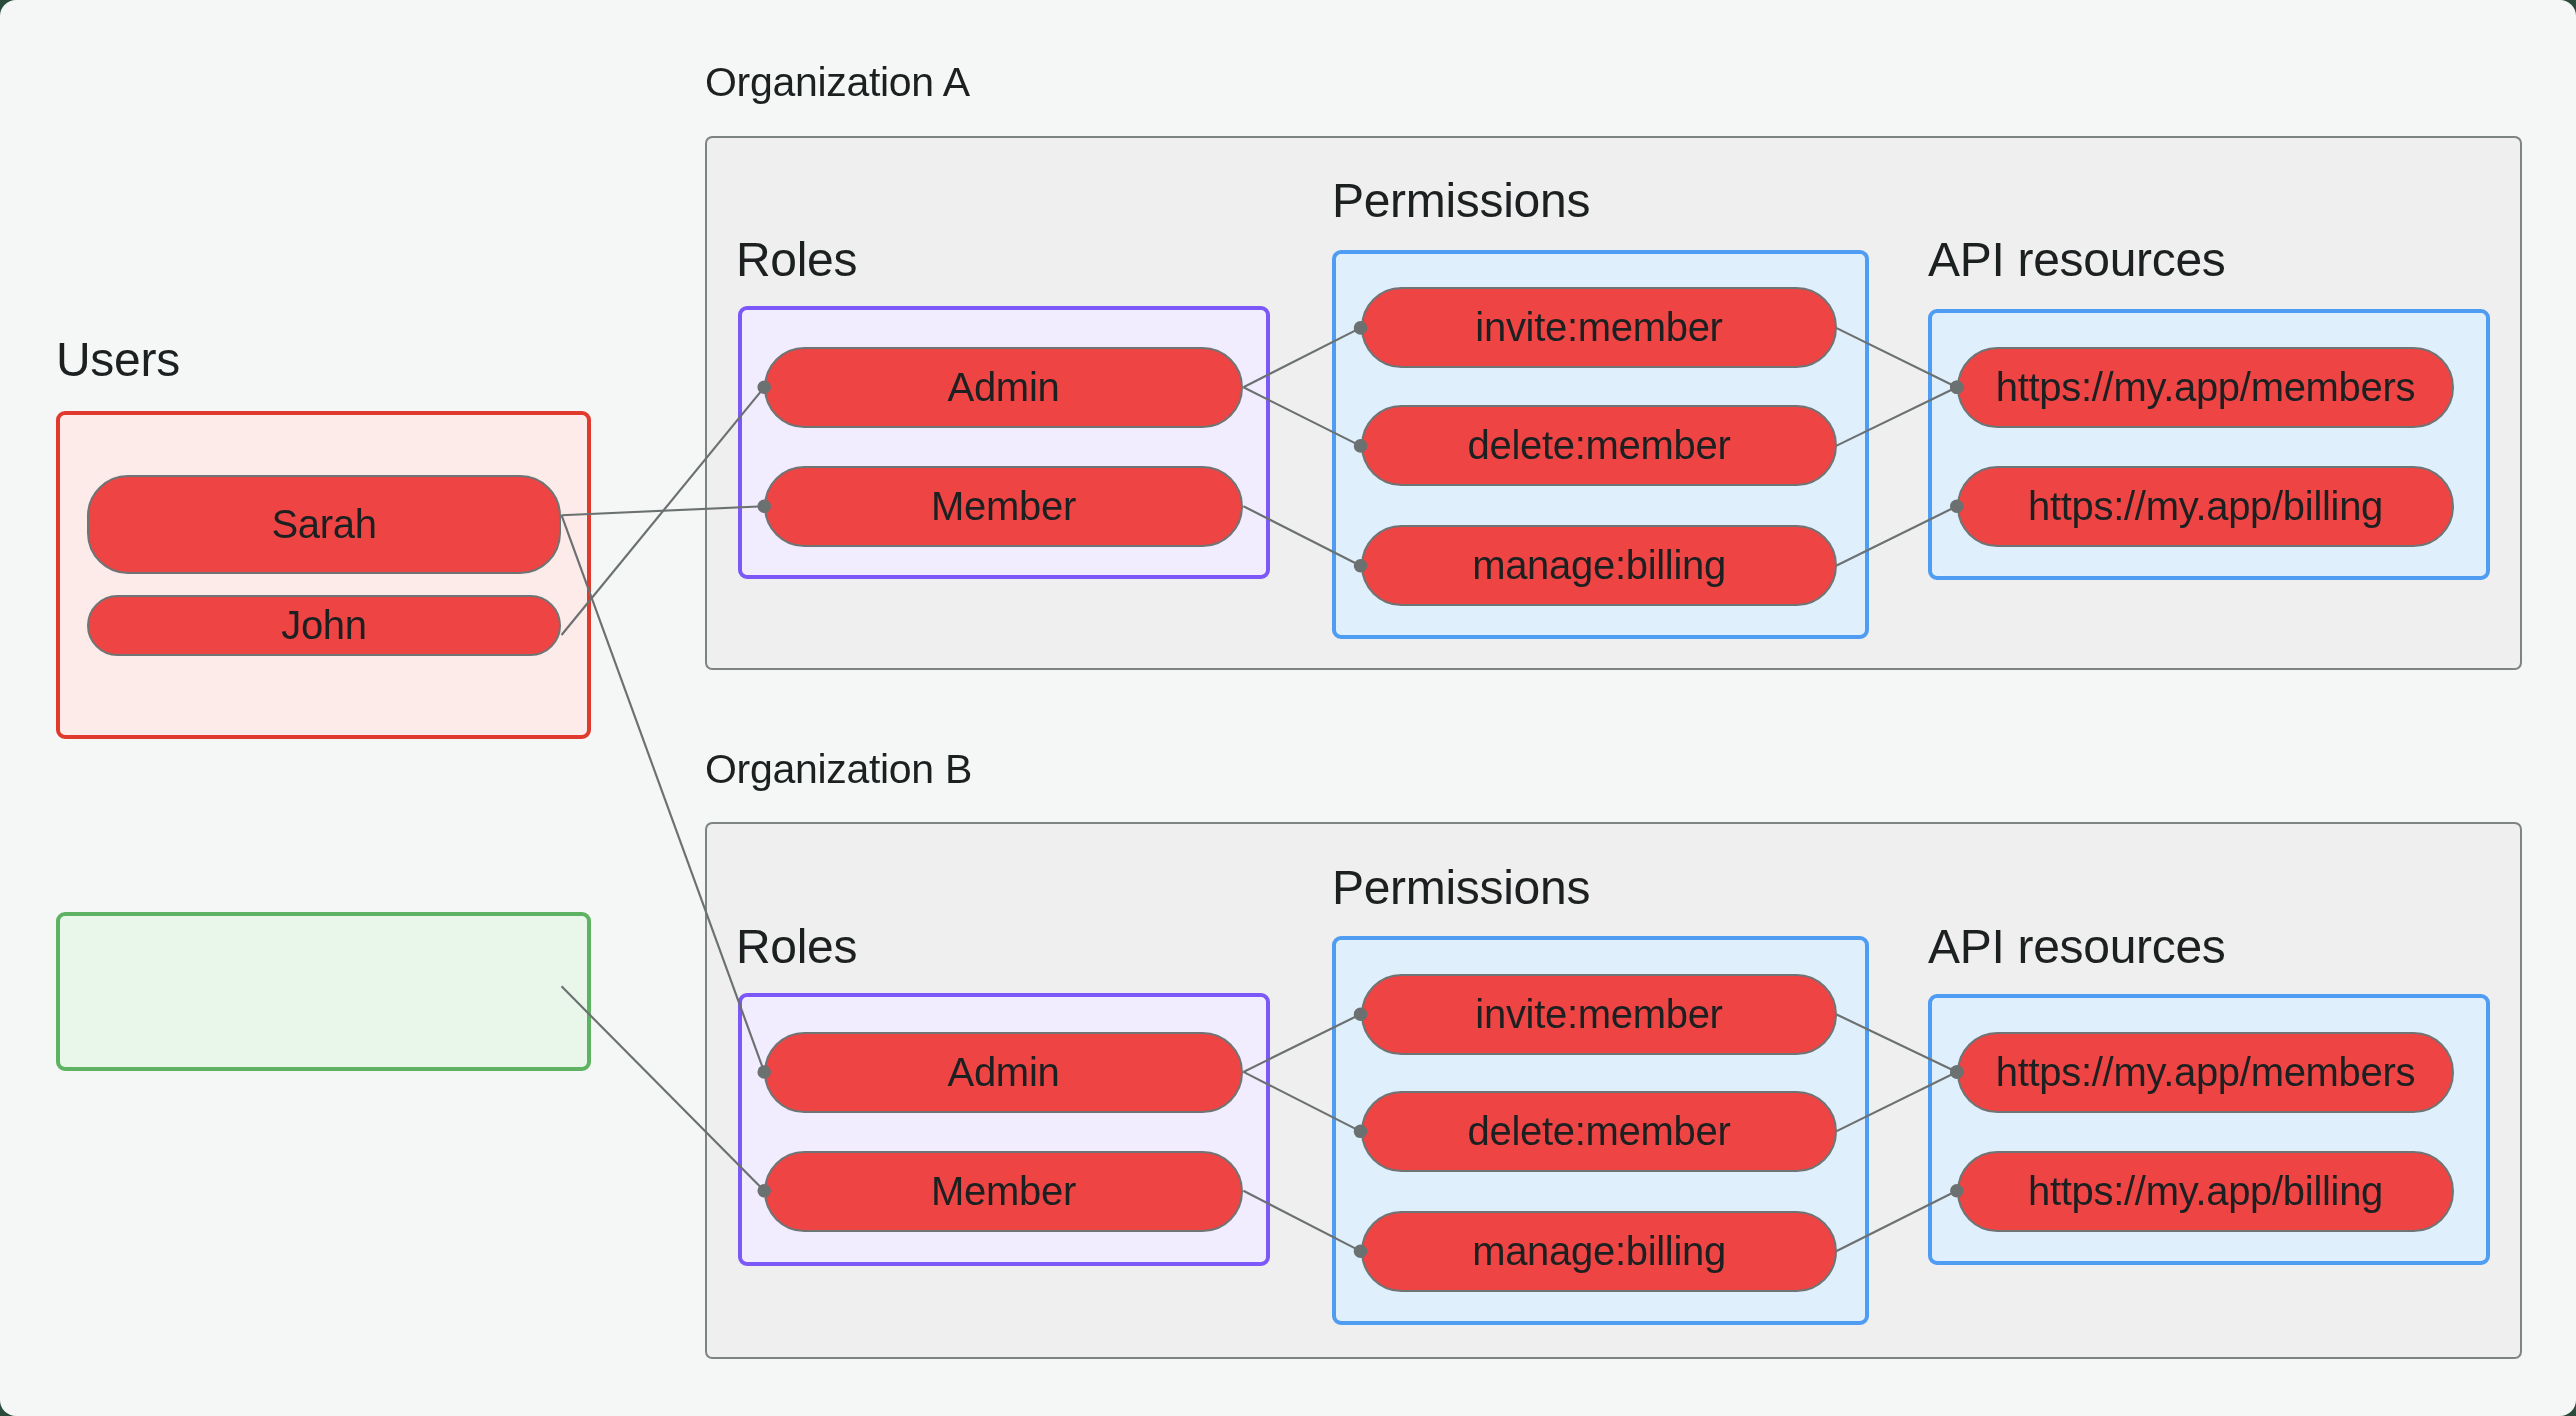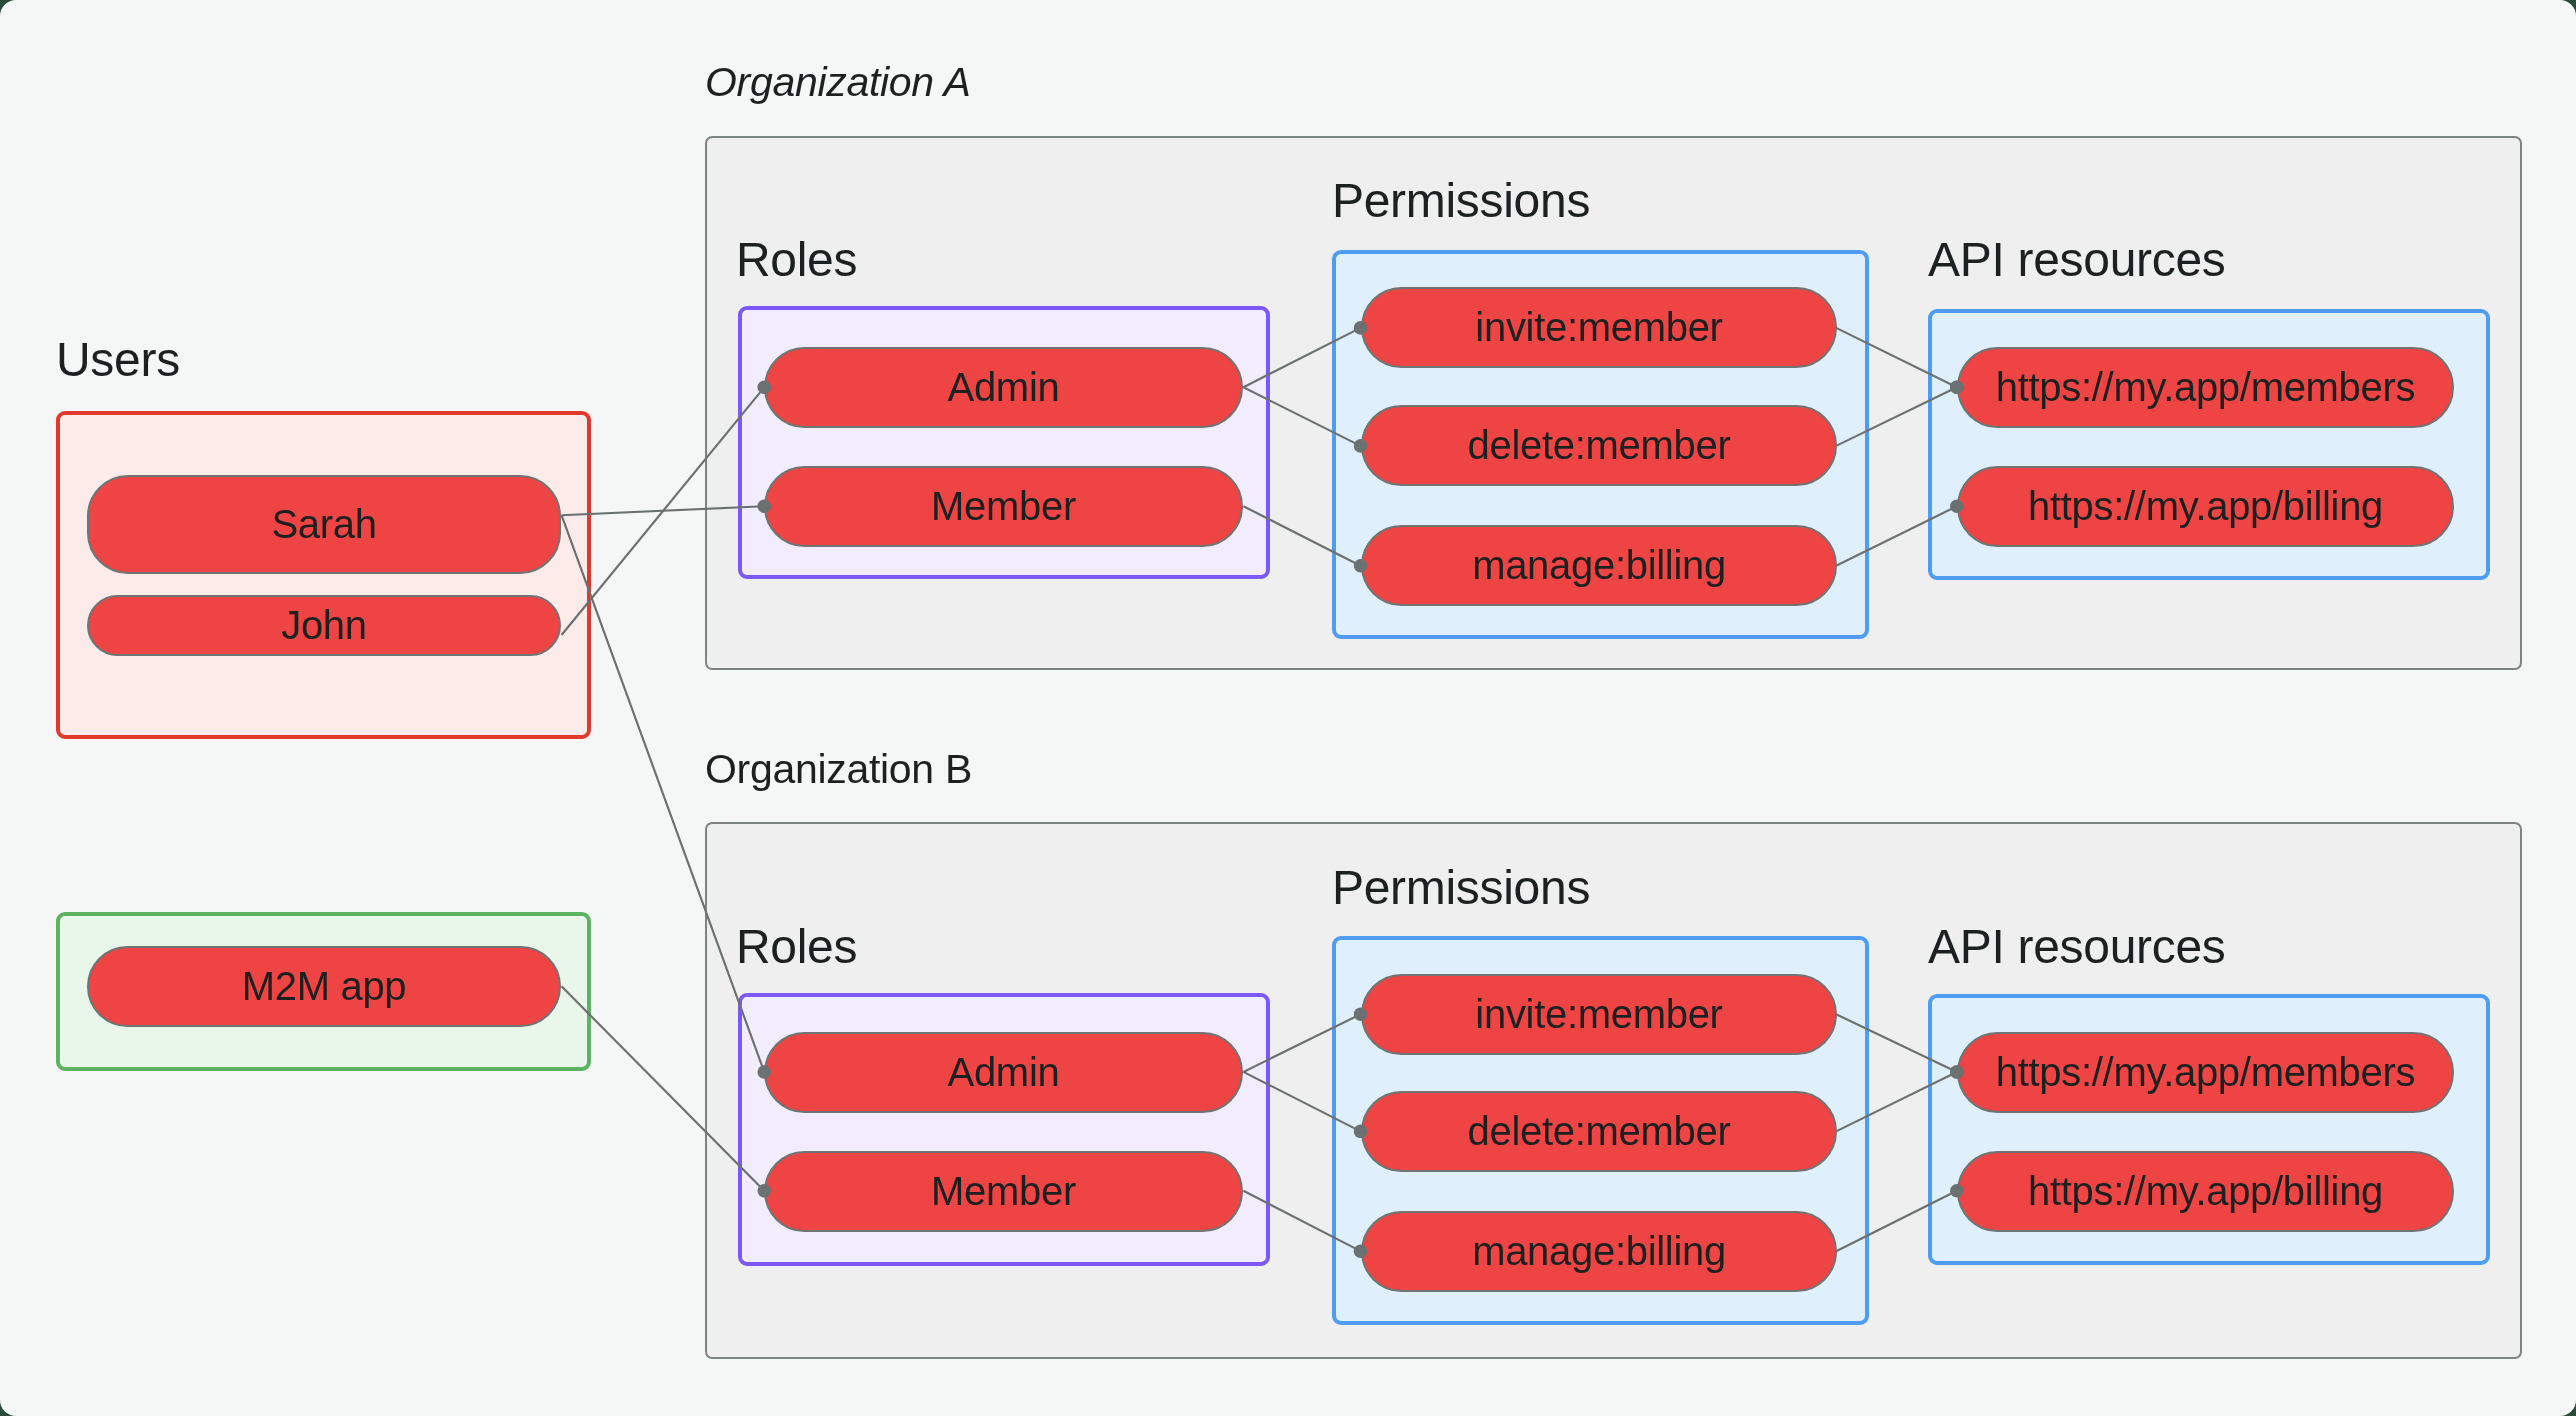--- a/index.html
+++ b/index.html
@@ -42,21 +42,21 @@
 <body>
 
 <div class="canvas">
 
   <div class="layer layer-boxes">
     <div class="lbl" style="left:56px;top:332px;text-align:center;">Users</div>
     <div class="gbox red" style="left:56px;top:411px;width:535px;height:328px;"></div>
 
     <div class="gbox green" style="left:56px;top:912px;width:535px;height:159px;"></div>
 
-    <div class="lbl title" style="left:705px;top:59px;font-style:italic;">Organization A</div>
+    <div class="lbl title" style="left:705px;top:59px;">Organization A</div>
     <div class="gbox org" style="left:705px;top:136px;width:1817px;height:534px;"></div>
     <div class="lbl" style="left:736px;top:232px;">Roles</div>
     <div class="gbox purple" style="left:738px;top:306px;width:532px;height:273px;"></div>
     <div class="lbl" style="left:1332px;top:173px;">Permissions</div>
     <div class="gbox blue" style="left:1332px;top:250px;width:537px;height:389px;"></div>
     <div class="lbl" style="left:1928px;top:232px;">API resources</div>
     <div class="gbox blue" style="left:1928px;top:309px;width:562px;height:271px;"></div>
 
     <div class="lbl title" style="left:705px;top:746px;">Organization B</div>
     <div class="gbox org" style="left:705px;top:822px;width:1817px;height:537px;"></div>
@@ -83,21 +83,20 @@
       <line x1="1380" y1="1190" x2="1510" y2="1256" stroke="#6b7071" stroke-width="2.4"></line>
       <line x1="1380" y1="1322" x2="1510" y2="1389" stroke="#6b7071" stroke-width="2.4"></line>
       <line x1="2038" y1="1126" x2="2172" y2="1190" stroke="#6b7071" stroke-width="2.4"></line>
       <line x1="2038" y1="1256" x2="2172" y2="1190" stroke="#6b7071" stroke-width="2.4"></line>
       <line x1="2038" y1="1389" x2="2172" y2="1322" stroke="#6b7071" stroke-width="2.4"></line>
     </svg>
 
   <div class="layer layer-pills">
     <div class="pill" style="left:87px;top:475px;width:474px;height:99px;">Sarah</div>
     <div class="pill" style="left:87px;top:595px;width:474px;height:61px;">John</div>
-    <div class="pill" style="left:87px;top:946px;width:474px;height:81px;">M2M app</div>
 
     <div class="pill" style="left:764px;top:347px;width:479px;height:81px;">Admin</div>
     <div class="pill" style="left:764px;top:466px;width:479px;height:81px;">Member</div>
     <div class="pill" style="left:1361px;top:287px;width:476px;height:81px;">invite:member</div>
     <div class="pill" style="left:1361px;top:405px;width:476px;height:81px;">delete:member</div>
     <div class="pill" style="left:1361px;top:525px;width:476px;height:81px;">manage:billing</div>
     <div class="pill" style="left:1957px;top:347px;width:497px;height:81px;">https://my.app/members</div>
     <div class="pill" style="left:1957px;top:466px;width:497px;height:81px;">https://my.app/billing</div>
 
     <div class="pill" style="left:764px;top:1032px;width:479px;height:81px;">Admin</div>

